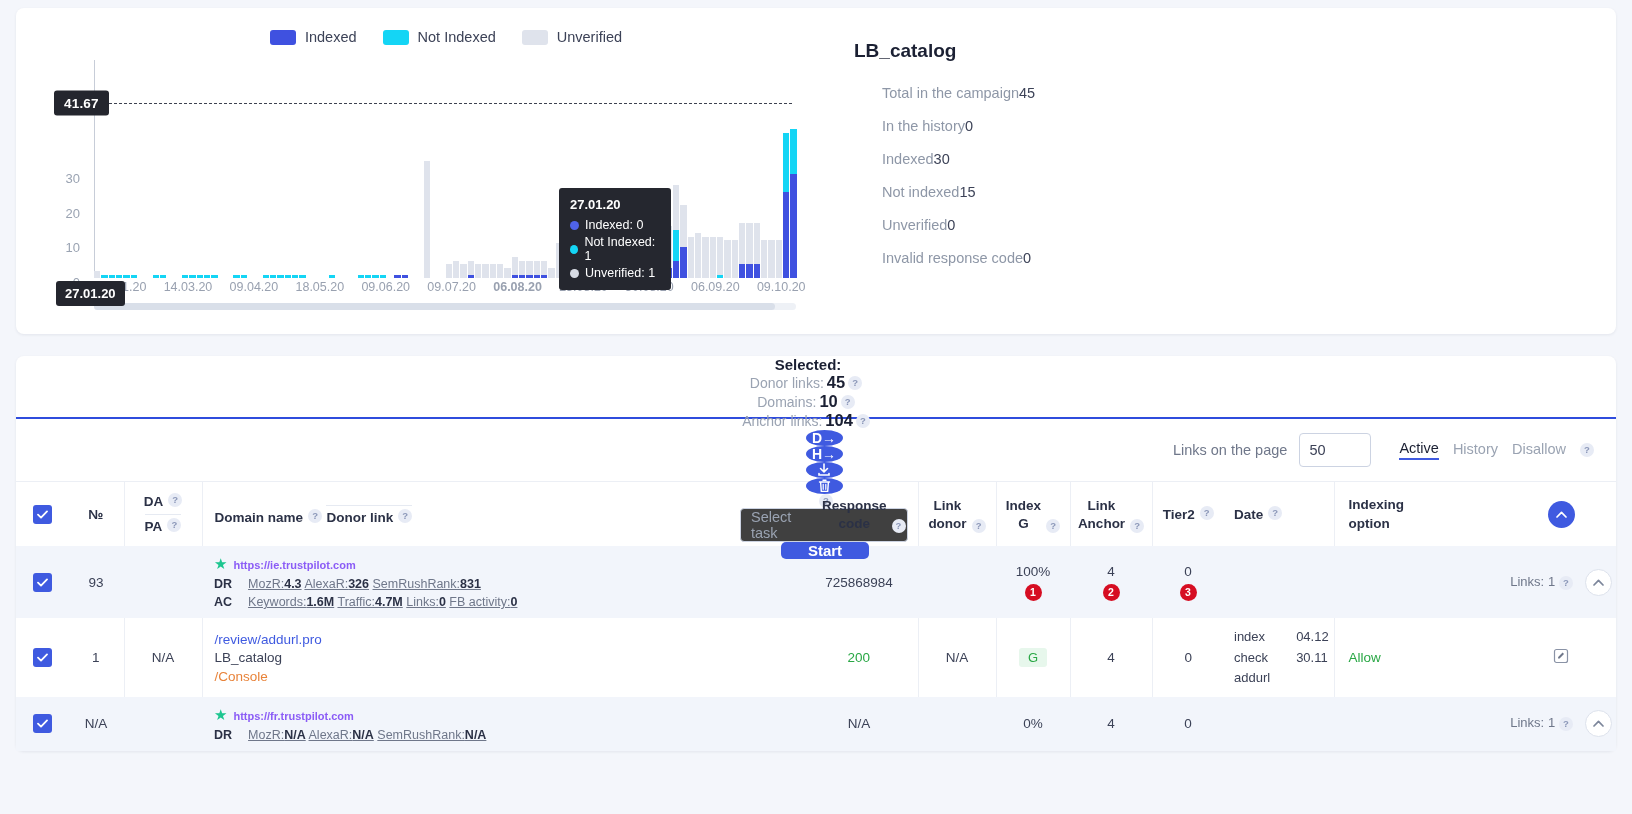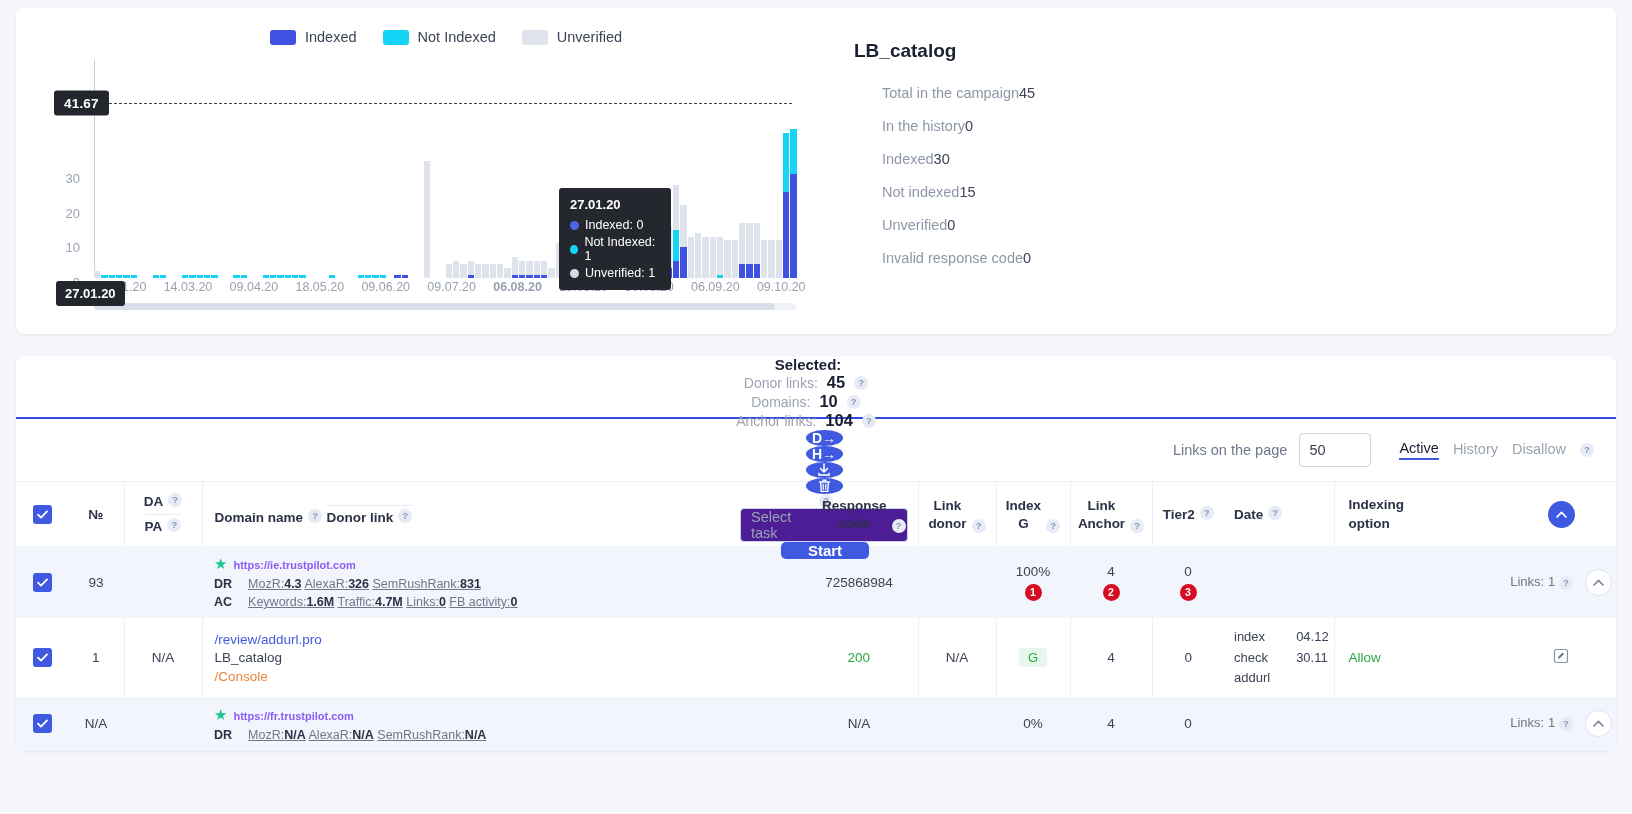--- a/index.html
+++ b/index.html
@@ -63,37 +63,37 @@
   .chart-right { flex: 1; padding: 18px 26px 0 18px; }
   .stat-title { font-size: 19px; font-weight: bold; color: #1b2033; margin-bottom: 18px; }
   .stat-row { display: flex; align-items: center; height: 25px; margin-bottom: 8px; margin-left: 28px; }
   .stat-label { font-size: 14.5px; color: #8e97a7; }
   .stat-value { font-size: 14.5px; color: #3c4257; }
 
   
   .table-card { margin-top: 22px; }
   .toolbar { height: 63px; display: flex; align-items: center; padding: 0 22px 0 24px; border-bottom: 2px solid #2f4cdd; flex-direction: column; }
   .sel-label { font-size: 15px; font-weight: bold; color: #1b2033; margin-right: 18px; }
-  .sel-stat { display: flex; align-items: center; gap: 9px; margin-right: 22px; }
+  .sel-stat { display: flex; align-items: center; gap: 3px; margin-right: 22px; }
   .sel-stat .k { font-size: 14px; color: #9aa3b2; }
   .sel-stat .v { font-size: 16.5px; font-weight: bold; color: #1b2033; }
   .q {
     width: 14px; height: 14px; border-radius: 50%; background: #e7ebf5; color: #8b97b8;
     font-size: 9.5px; line-height: 14px; text-align: center; display: inline-block; font-weight: bold;
   }
   .spacer { flex: 1; }
   .rbtn {
     width: 37px; height: 37px; border-radius: 50%; background: #3f5ae0; color: #fff;
     display: flex; align-items: center; justify-content: center; font-size: 14px;
     font-weight: bold; margin-left: 14px; border: none; cursor: pointer;
   }
   .rbtn svg { display: block; }
   .select-task {
     width: 168px; height: 36px; border: 1px solid #ccd3e2; border-radius: 4px;
-    display: flex; align-items: center; padding: 0 10px; margin-left: 14px; background: #4c1d95;
+    display: flex; align-items: center; padding: 0 10px; margin-left: 14px; background: #404040;
   }
   .select-task span { font-size: 14.5px; color: #9aa3b2; flex: 1; }
   .caret { width: 0; height: 0; border-left: 5px solid transparent; border-right: 5px solid transparent; border-top: 6px solid #4a5costly; }
   .caret { border-top-color: #4d5567; }
   .start-btn {
     margin-left: 16px; background: #3f5ae0; color: #fff; border: none; border-radius: 5px;
     width: 88px; height: 37px; font-size: 15px; font-weight: bold; cursor: pointer;
   }
 
   .subbar { height: 62px; display: flex; align-items: center; justify-content: flex-end; padding: 0 22px; }

